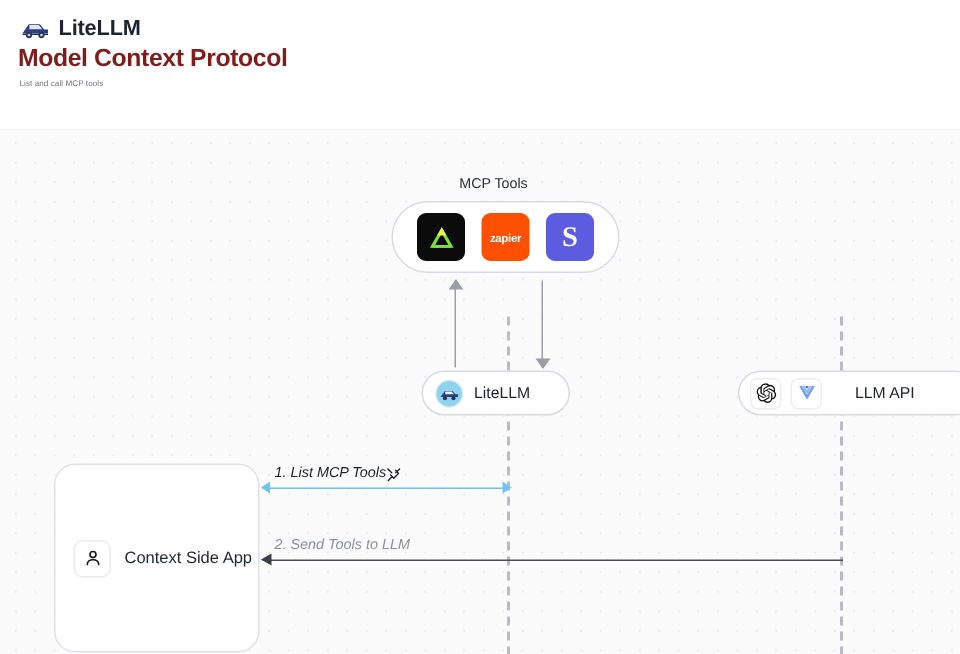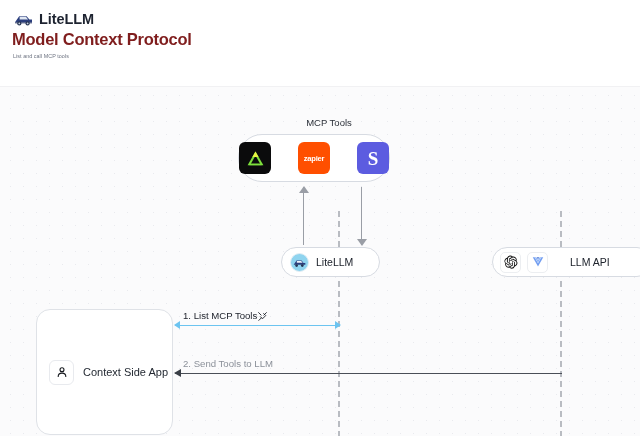--- a/index.html
+++ b/index.html
@@ -96,26 +96,26 @@
     position: absolute;
     left: 0;
     top: 0;
     width: 100%;
     text-align: center;
     font-size: 9.5px;
     color: #2b3039;
     font-weight: 400;
   }
   #mcp-tools-box {
-    left: 238px;
+    left: 261px;
     top: 47px;
     width: 152px;
     height: 48px;
     border-radius: 24px;
-    justify-content: space-between;
+    justify-content: center;
     gap: 11px;
   }
   .tool-tile {
     width: 32px;
     height: 32px;
     border-radius: 6px;
     display: flex;
     align-items: center;
     justify-content: center;
     box-sizing: border-box;
@@ -290,20 +290,21 @@
   .msg .cap.right { right: -1px; }
   .msg .msg-text {
     position: absolute;
     left: 8px;
     top: -1px;
     font-size: 9.6px;
     white-space: nowrap;
     display: flex;
     align-items: center;
     gap: 0;
+    font-style: italic;
   }
 
   
   .msg.blue .line { border-top: 1.6px solid #6cc4f0; }
   .msg.blue .cap.left  { border-right: 6px solid #6cc4f0; }
   .msg.blue .cap.right { border-left: 6px solid #6cc4f0; }
   .msg.blue .msg-text { color: #1c2029; font-weight: 500; }
 
   
   .msg.gray .line { border-top: 1.5px solid #4a4f57; }

